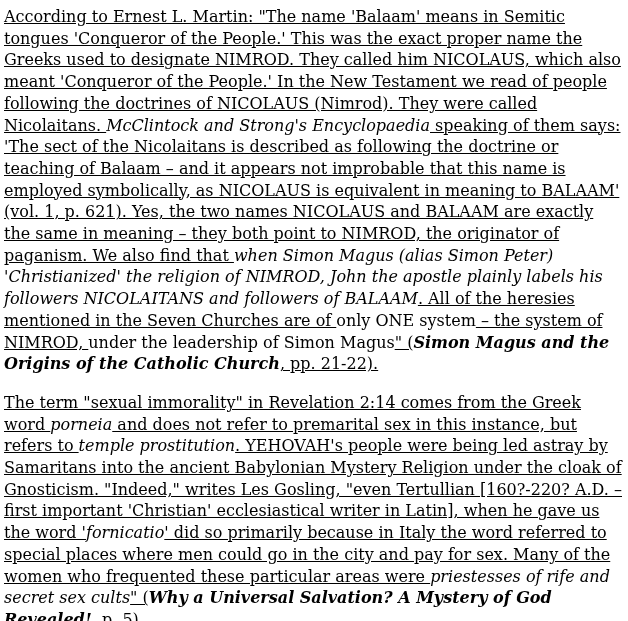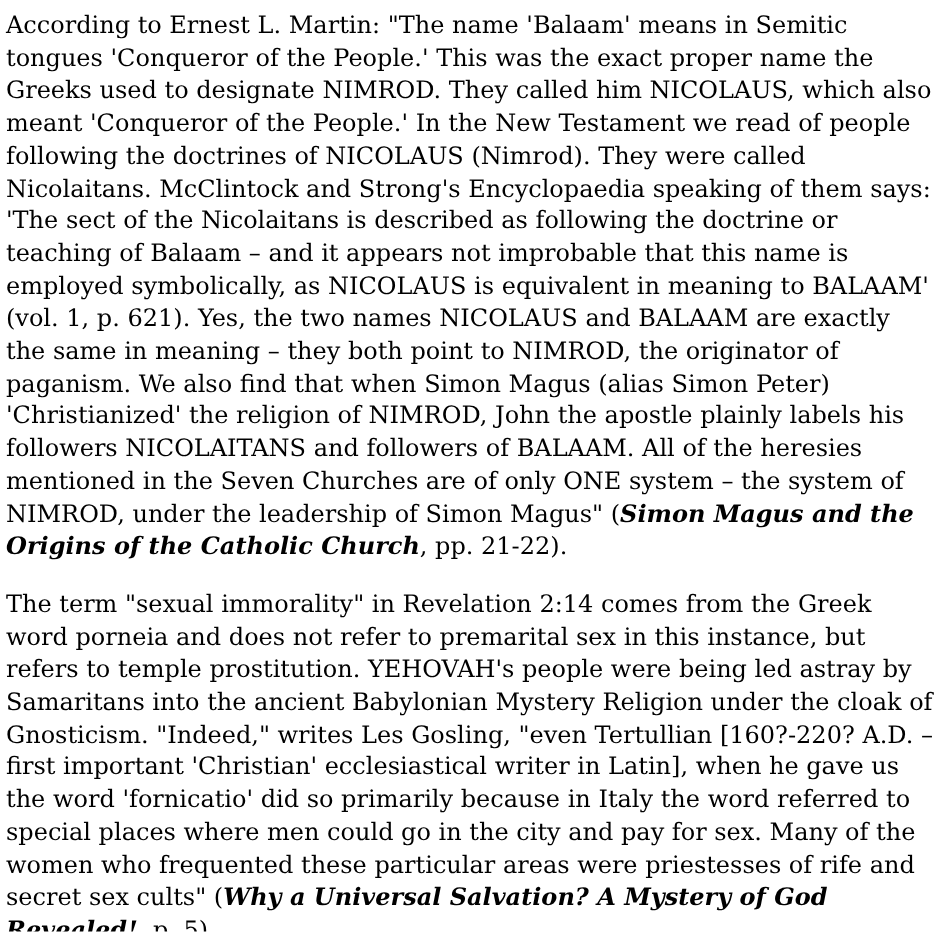--- a/index.html
+++ b/index.html
@@ -19,22 +19,22 @@
     font-family: "DejaVu Serif", serif;
     font-size: 16px;
     line-height: 21.7px;
     color: #000000;
     text-align: left;
   }
   p.para {
     margin: 0 0 17px 0;
     padding: 0;
   }
-  .run.normal { font-style: normal; font-weight: normal; }
-  .run.italic { font-weight: normal; }
+  .run.normal { font-style: normal; font-weight: normal; text-decoration: underline; }
+  .run.italic { font-style: italic; font-weight: normal; }
   .run.bold { font-style: normal; font-weight: normal; }
   .run.bold-italic { font-style: italic; font-weight: bold; }
 </style>
 </head>
 <body>
 
 <div class="page">
   <p class="para"><span class="run normal">According to Ernest L. Martin: "The name 'Balaam' means in Semitic tongues 'Conqueror of the People.' This was the exact proper name the Greeks used to designate NIMROD. They called him NICOLAUS, which also meant 'Conqueror of the People.' In the New Testament we read of people following the doctrines of NICOLAUS (Nimrod). They were called Nicolaitans. </span><span class="run italic">McClintock and Strong's Encyclopaedia</span><span class="run normal"> speaking of them says: 'The sect of the Nicolaitans is described as following the doctrine or teaching of Balaam – and it appears not improbable that this name is employed symbolically, as NICOLAUS is equivalent in meaning to BALAAM' (vol. 1, p. 621). Yes, the two names NICOLAUS and BALAAM are exactly the same in meaning – they both point to NIMROD, the originator of paganism. We also find that </span><span class="run italic">when Simon Magus (alias Simon Peter) 'Christianized' the religion of NIMROD, John the apostle plainly labels his followers NICOLAITANS and followers of BALAAM</span><span class="run normal">. All of the heresies mentioned in the Seven Churches are of </span><span class="run bold">only ONE system</span><span class="run normal"> – the system of NIMROD, </span><span class="run bold">under the leadership of Simon Magus</span><span class="run normal">" (</span><span class="run bold-italic">Simon Magus and the Origins of the Catholic Church</span><span class="run normal">, pp. 21-22).</span></p>
   <p class="para"><span class="run normal">The term "sexual immorality" in Revelation 2:14 comes from the Greek word </span><span class="run italic">porneia</span><span class="run normal"> and does not refer to premarital sex in this instance, but refers to </span><span class="run italic">temple prostitution</span><span class="run normal">. YEHOVAH's people were being led astray by Samaritans into the ancient Babylonian Mystery Religion under the cloak of Gnosticism. "Indeed," writes Les Gosling, "even Tertullian [160?-220? A.D. – first important 'Christian' ecclesiastical writer in Latin], when he gave us the word '</span><span class="run italic">fornicatio</span><span class="run normal">' did so primarily because in Italy the word referred to special places where men could go in the city and pay for sex. Many of the women who frequented these particular areas were </span><span class="run italic">priestesses of rife and secret sex cults</span><span class="run normal">" (</span><span class="run bold-italic">Why a Universal Salvation? A Mystery of God Revealed!</span><span class="run normal">, p. 5).</span></p>
 </div>

